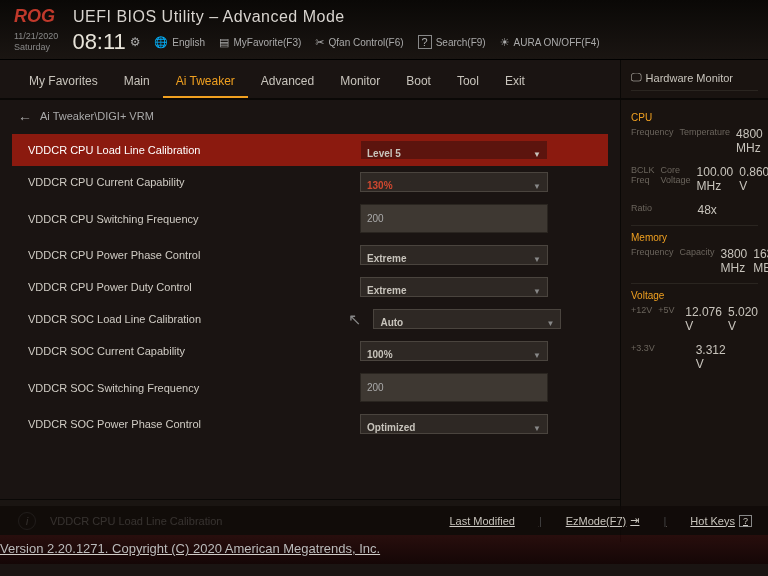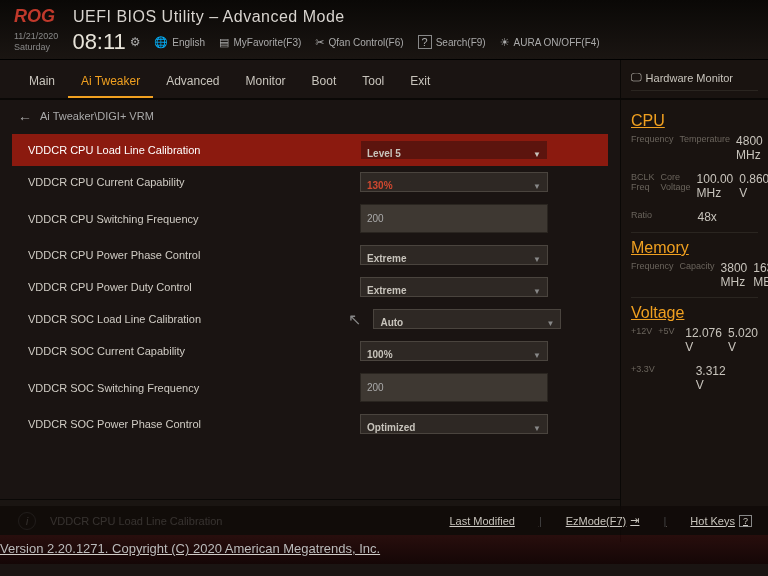--- a/index.html
+++ b/index.html
@@ -32,21 +32,21 @@
 .dropdown .caret { font-size: 8px; color: #888; }
 .dropdown.red .caret { color: #c8c4bc; }
 .val-red { color: #d04830; }
 .textval { flex: 0 0 188px; height: 29px; background: #3e3832; border: 1px solid #2a2520; display: flex; align-items: center; padding: 0 6px; font-size: 10px; color: #aaa; }
 .cursor-icon { color: #888; font-size: 16px; margin-left: -12px; }
 .help-bar { padding: 12px 18px; border-top: 1px solid #0a0806; background: #1a1512; display: flex; align-items: center; gap: 14px; }
 .info-ico { width: 18px; height: 18px; border: 1px solid #666; border-radius: 50%; display: flex; align-items: center; justify-content: center; font-size: 10px; font-style: italic; }
 .sidebar { width: 148px; background: #191310; border-left: 1px solid #0a0806; padding: 6px 10px; font-size: 10px; }
 .sb-title { display: flex; align-items: center; gap: 4px; padding: 3px 0 6px; color: #c8c4bc; border-bottom: 1px solid #2a2520; }
 .sb-section { margin-top: 6px; }
-.sb-head { color: #f0a020; font-size: 16px; margin-bottom: 4px; text-decoration: underline; }
+.sb-head { color: #f0a020; font-size: 10px; margin-bottom: 4px; }
 .sb-grid { display: grid; grid-template-columns: 1fr 1fr 1fr 1fr; gap: 2px 6px; }
 .sb-lbl { color: #6a645c; font-size: 9px; }
 .sb-val { color: #c8c4bc; font-size: 12px; }
 .sb-hr { border: 0; border-top: 1px solid #2a2520; margin: 8px 0 6px; }
 .gap { height: 10px; }
 .footer { position: absolute; bottom: 12px; left: 0; right: 0; text-decoration: underline; }
 .footer-bar { display: flex; justify-content: flex-end; align-items: center; gap: 24px; padding: 8px 16px; background: rgba(15,10,8,.8); font-size: 11px; color: #c8c4bc; }
 .footer-item { cursor: pointer; display: flex; align-items: center; gap: 4px; }
 .keycap { border: 1px solid #888; padding: 0 3px; font-size: 9px; }
 .copy { font-size: 13px; color: #bbb; padding: 6px 0 8px; background: linear-gradient(180deg, rgba(50,10,10,.6), rgba(20,5,5,.9)); }
@@ -89,20 +89,21 @@
       <span class="top-link">
           <span class="ico">☀</span>
           <span>AURA ON/OFF(F4)</span>
         </span>
     </div>
   </div>
 </div>
 
 <div style="display:flex">
   <div class="tabs" style="flex:1">
+    <div class="tab">My Favorites</div>
     <div class="tab">Main</div>
     <div class="tab active">Ai Tweaker</div>
     <div class="tab">Advanced</div>
     <div class="tab">Monitor</div>
     <div class="tab">Boot</div>
     <div class="tab">Tool</div>
     <div class="tab">Exit</div>
   </div>
   <div style="width:148px;border-bottom:2px solid #0a0806;border-left:1px solid #0a0806;padding:8px 10px 6px;background:#191310">
     <div class="sb-title">

